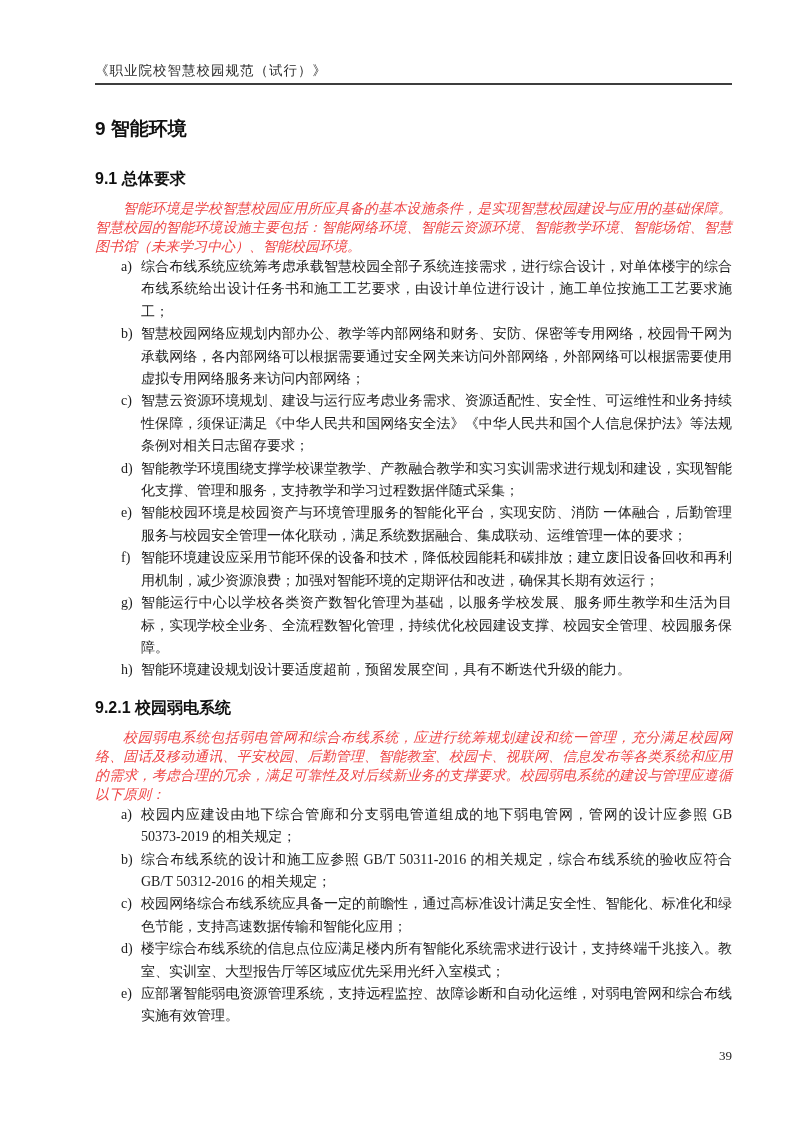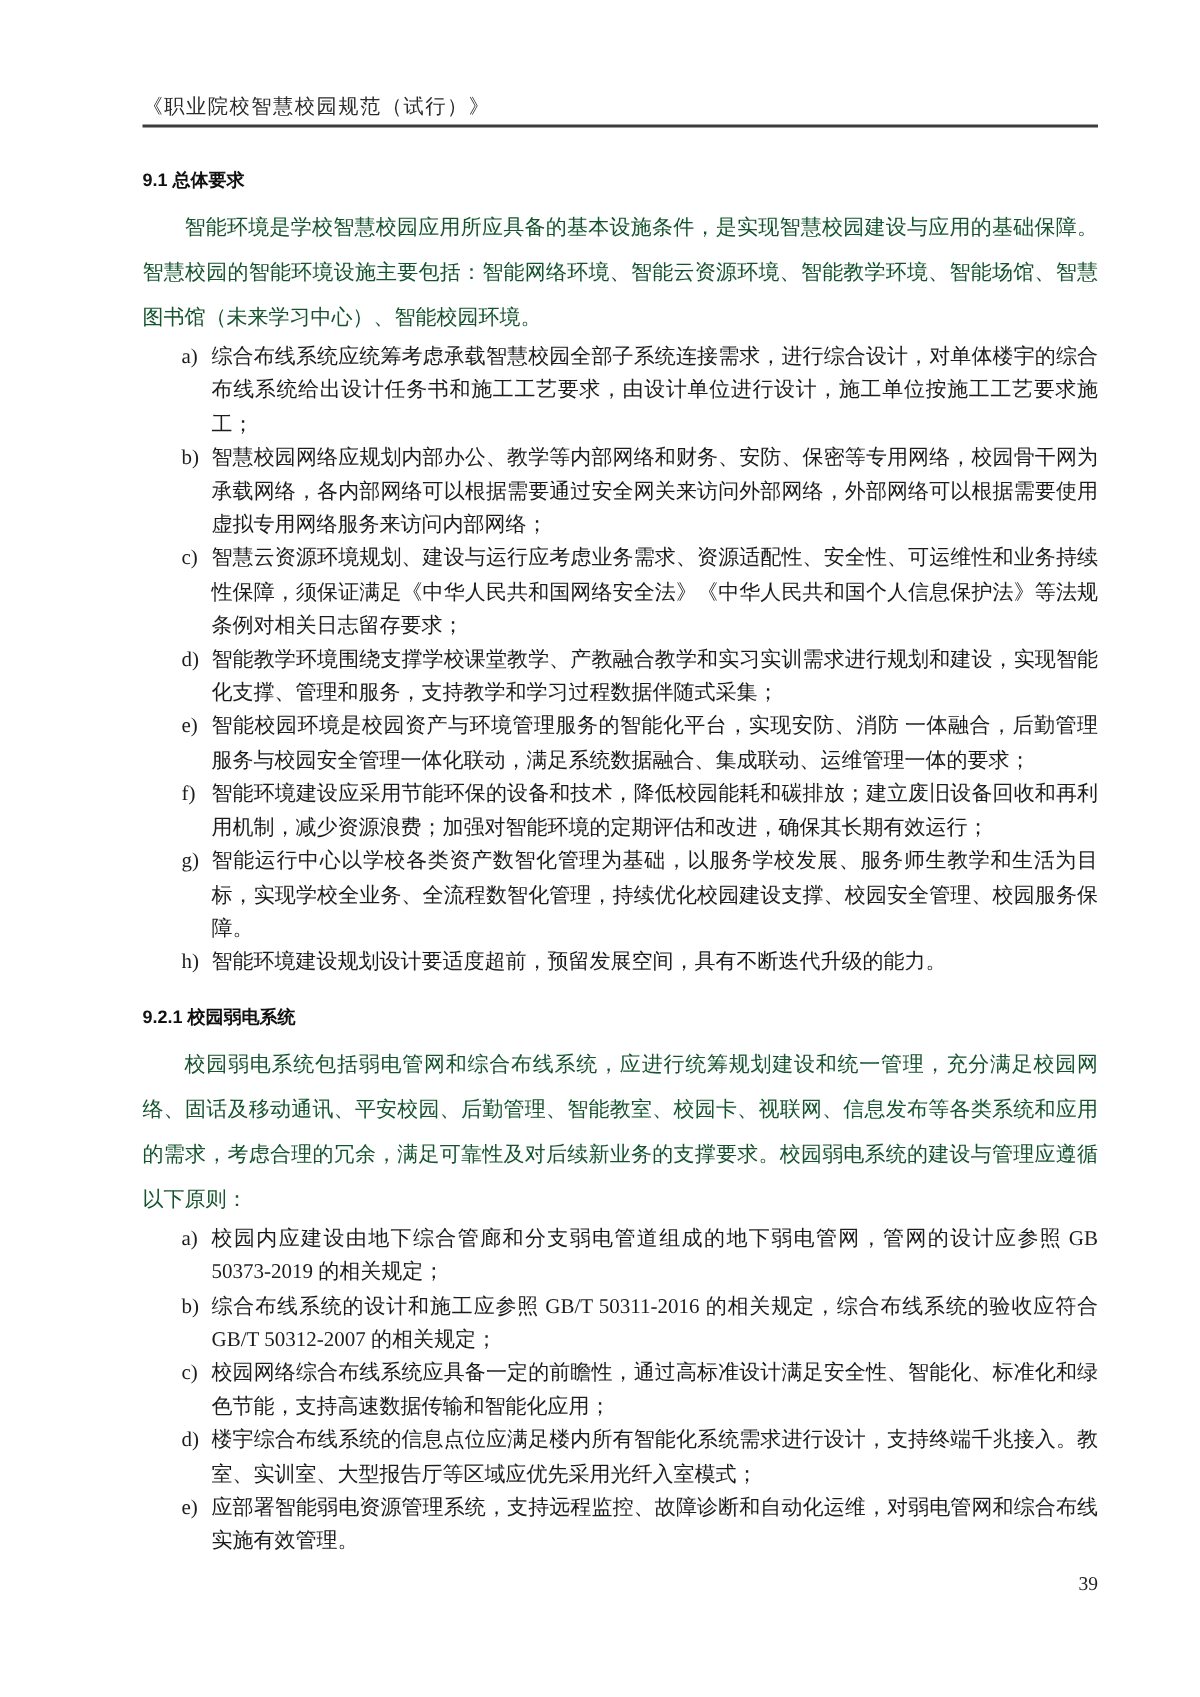--- a/index.html
+++ b/index.html
@@ -32,33 +32,34 @@
   .chapter-title {
     font-family: "Liberation Sans", "DejaVu Sans", sans-serif;
     font-weight: bold;
     font-size: 19px;
     margin-top: 31px;
     color: #111;
   }
   .h2 {
     font-family: "Liberation Sans", "DejaVu Sans", sans-serif;
     font-weight: bold;
-    font-size: 12px;
+    font-size: 16px;
     color: #111;
   }
   .h2.s91 { margin-top: 27px; }
   .h2.s92 { margin-top: 14px; }
   .h2.s921 { margin-top: 16px; }
   
   .para {
     font-size: 14px;
-    line-height: 30px;
+    line-height: 19px;
     text-align: justify;
     text-indent: 2em;
-    color: #14532d;
+    color: #ef4444;
+    font-style: italic;
   }
   .para.first { margin-top: 9px; }
   
   .ol-letter { margin-left: 26px; }
   .li {
     display: flex;
     font-size: 14px;
     line-height: 22.4px;
     color: #1c1c1c;
   }
@@ -81,20 +82,21 @@
   }
 </style>
 </head>
 <body>
 
 <div class="page">
 
   <div class="doc-header">《职业院校智慧校园规范（试行）》</div>
   <hr class="header-rule">
 
+  <div class="chapter-title">9 智能环境</div>
 
   <div class="h2 s91">9.1 总体要求</div>
 
   <p class="para first">智能环境是学校智慧校园应用所应具备的基本设施条件，是实现智慧校园建设与应用的基础保障。智慧校园的智能环境设施主要包括：智能网络环境、智能云资源环境、智能教学环境、智能场馆、智慧图书馆（未来学习中心）、智能校园环境。</p>
 
   <div class="ol-letter">
     <div class="li">
       <span class="li-label">a)</span>
       <span class="li-text">综合布线系统应统筹考虑承载智慧校园全部子系统连接需求，进行综合设计，对单体楼宇的综合布线系统给出设计任务书和施工工艺要求，由设计单位进行设计，施工单位按施工工艺要求施工；</span>
     </div>
@@ -133,21 +135,21 @@
 
   <p class="para first">校园弱电系统包括弱电管网和综合布线系统，应进行统筹规划建设和统一管理，充分满足校园网络、固话及移动通讯、平安校园、后勤管理、智能教室、校园卡、视联网、信息发布等各类系统和应用的需求，考虑合理的冗余，满足可靠性及对后续新业务的支撑要求。校园弱电系统的建设与管理应遵循以下原则：</p>
 
   <div class="ol-letter">
     <div class="li">
       <span class="li-label">a)</span>
       <span class="li-text">校园内应建设由地下综合管廊和分支弱电管道组成的地下弱电管网，管网的设计应参照 GB 50373-2019 的相关规定；</span>
     </div>
     <div class="li">
       <span class="li-label">b)</span>
-      <span class="li-text">综合布线系统的设计和施工应参照 GB/T 50311-2016 的相关规定，综合布线系统的验收应符合 GB/T 50312-2007 的相关规定；</span>
+      <span class="li-text">综合布线系统的设计和施工应参照 GB/T 50311-2016 的相关规定，综合布线系统的验收应符合 GB/T 50312-2016 的相关规定；</span>
     </div>
     <div class="li">
       <span class="li-label">c)</span>
       <span class="li-text">校园网络综合布线系统应具备一定的前瞻性，通过高标准设计满足安全性、智能化、标准化和绿色节能，支持高速数据传输和智能化应用；</span>
     </div>
     <div class="li">
       <span class="li-label">d)</span>
       <span class="li-text">楼宇综合布线系统的信息点位应满足楼内所有智能化系统需求进行设计，支持终端千兆接入。教室、实训室、大型报告厅等区域应优先采用光纤入室模式；</span>
     </div>
     <div class="li">

